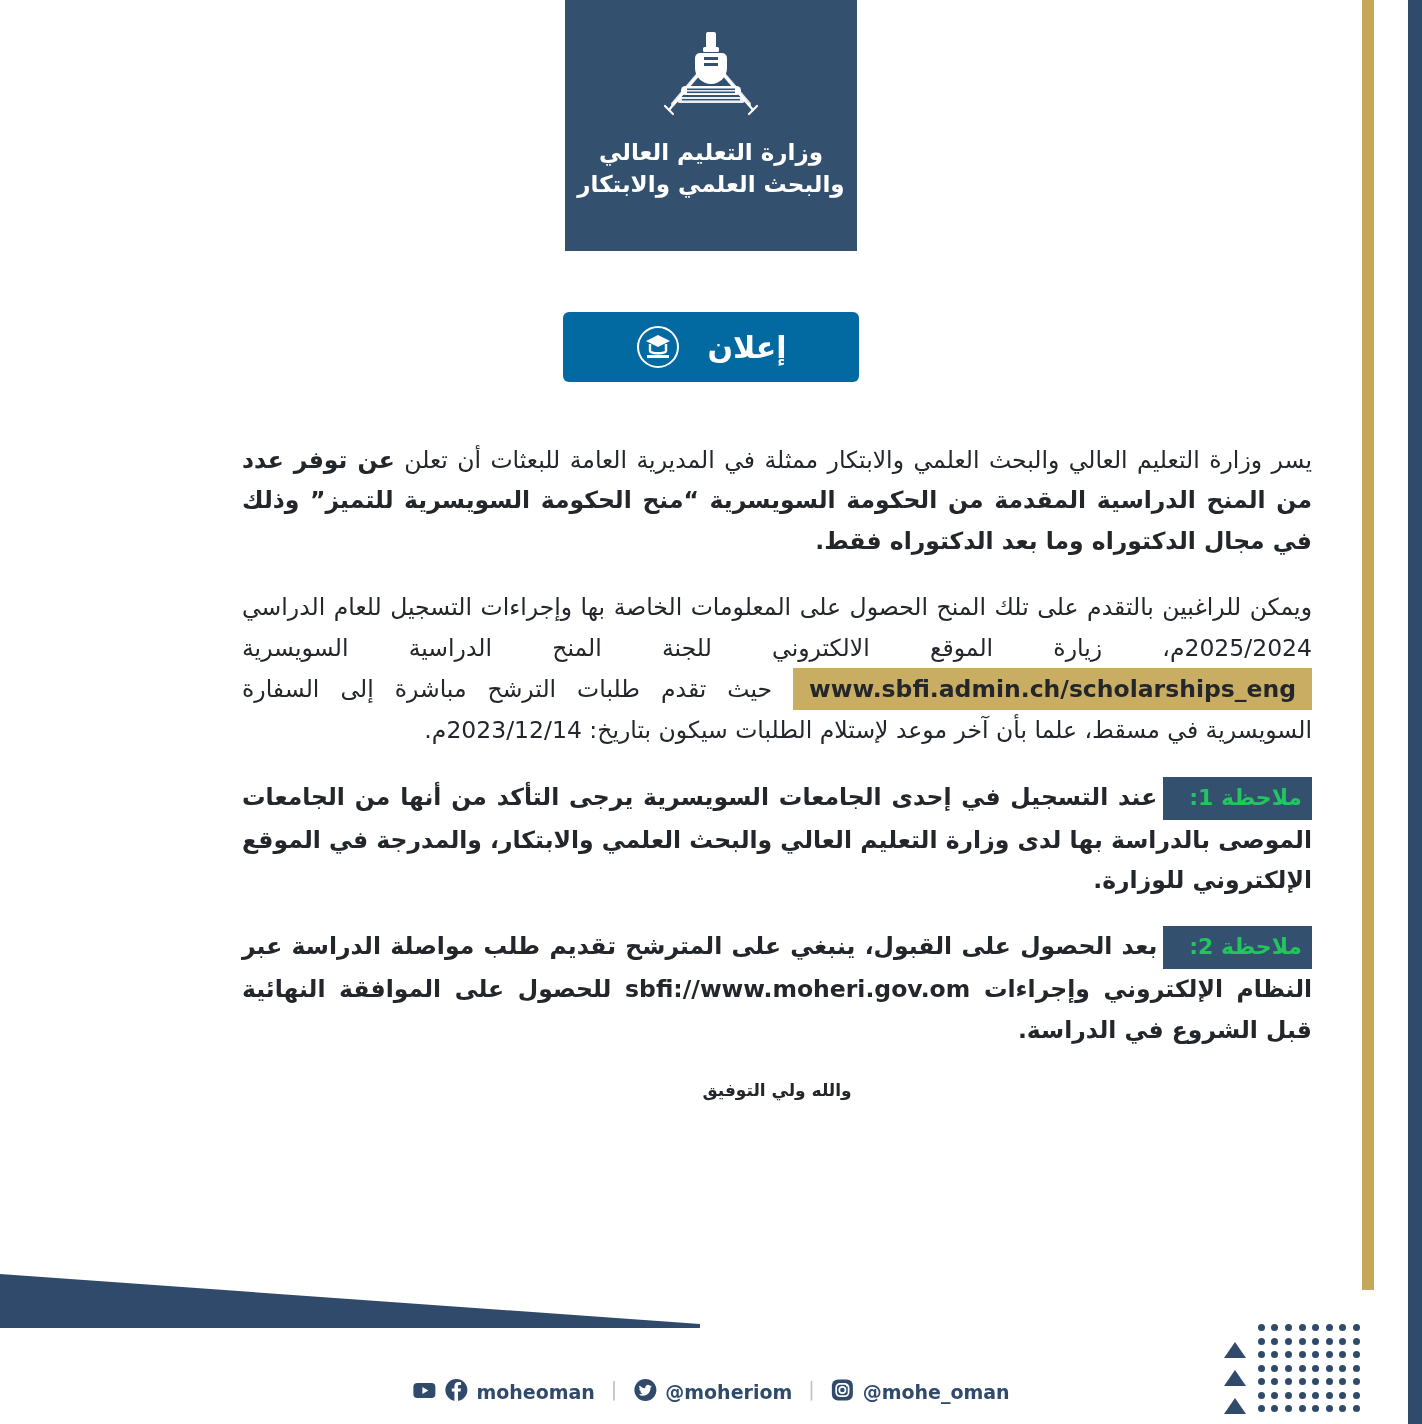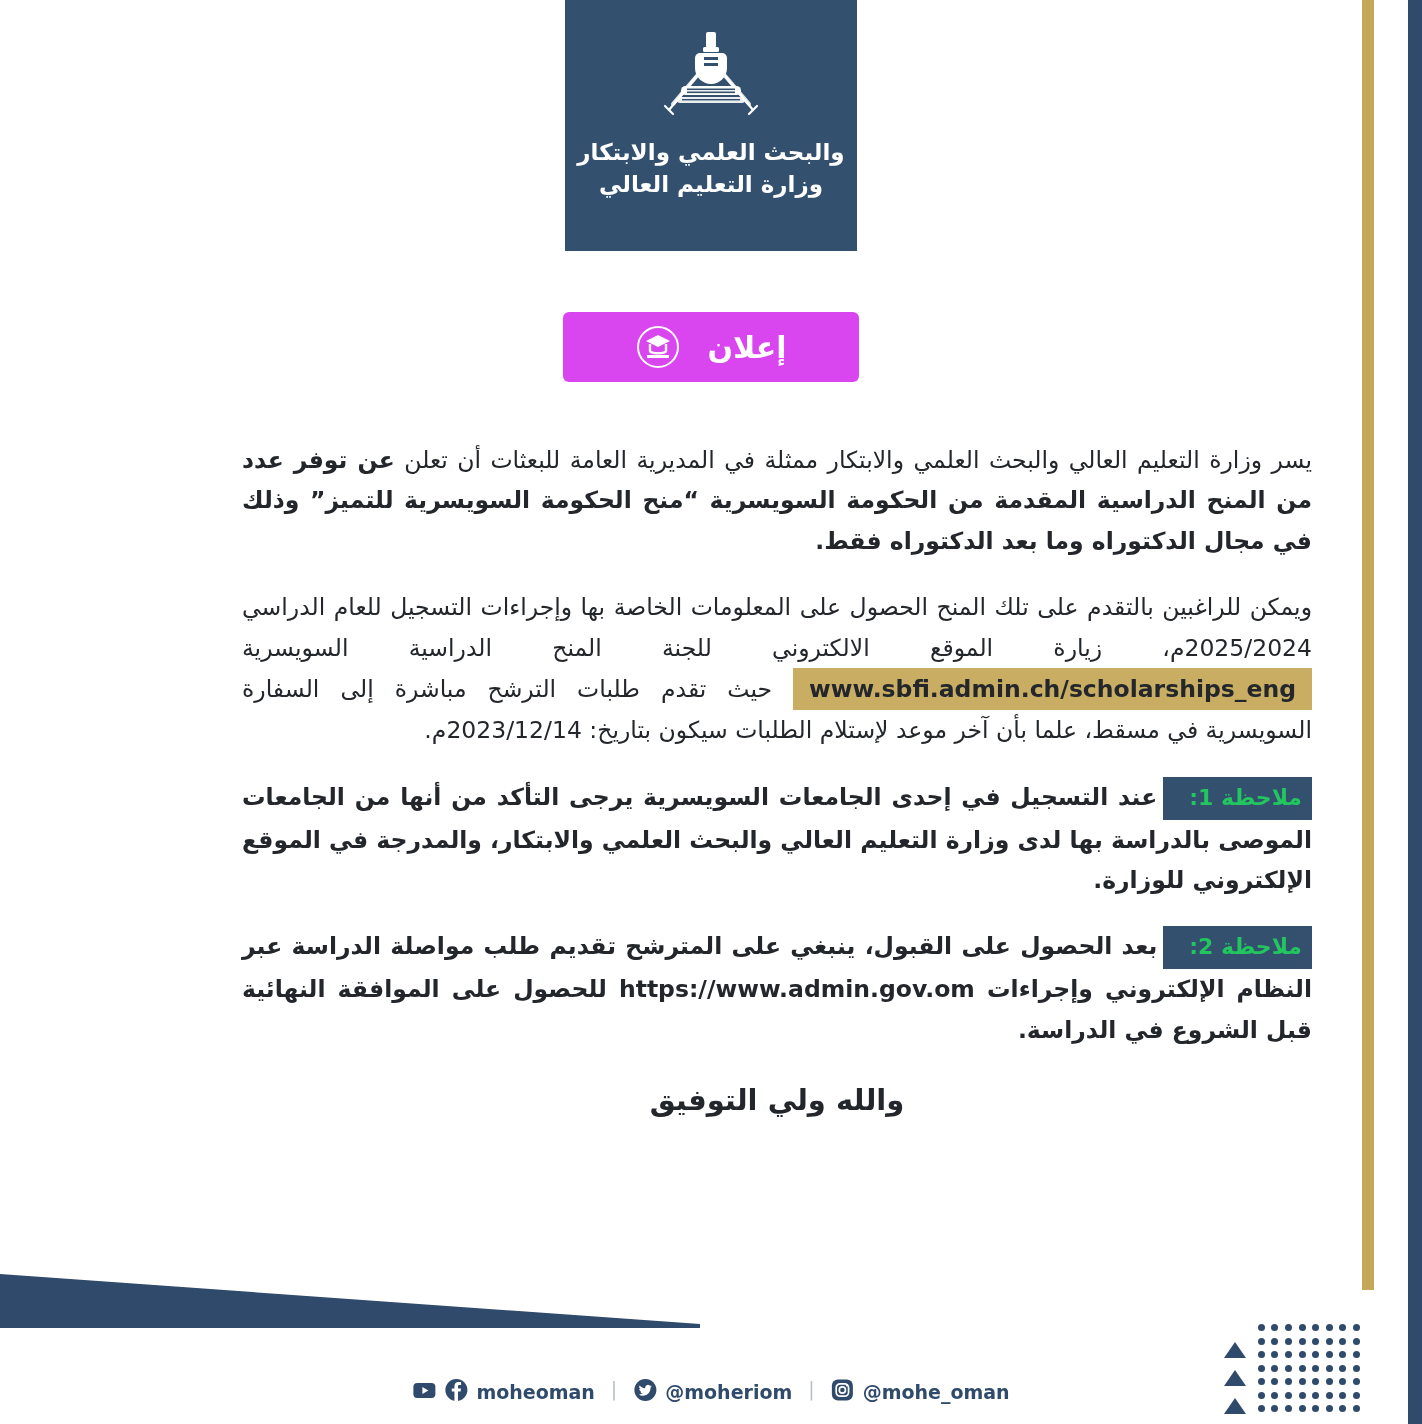--- a/index.html
+++ b/index.html
@@ -63,21 +63,21 @@
   }
 
   
   .pill {
     position: absolute;
     top: 312px;
     left: 50%;
     transform: translateX(-50%);
     width: 296px;
     height: 70px;
-    background: #d946ef;
+    background: #0369a1;
     border-radius: 6px;
     display: flex;
     align-items: center;
     justify-content: center;
     gap: 26px;
   }
   .pill-label {
     color: #ffffff;
     font-size: 30px;
     font-weight: bold;
@@ -114,21 +114,21 @@
     color: #22c55e;
     font-weight: bold;
     padding: 2px 10px 3px 26px;
     margin-left: 6px;
     display: inline-block;
     font-size: 22px;
   }
   .closing {
     text-align: center;
     text-align-last: center;
-    font-size: 29px;
+    font-size: 17px;
     font-weight: bold;
     margin-top: 18px;
   }
 
   
   .footer-wedge {
     position: absolute;
     left: 0;
     bottom: 96px;
     width: 700px;
@@ -221,22 +221,22 @@
         <g fill="#33506f">
           <rect x="53" y="31" width="14" height="3"></rect>
           <rect x="53" y="37" width="14" height="3"></rect>
           <rect x="36" y="62.5" width="48" height="1.6"></rect>
           <rect x="36" y="65.5" width="48" height="1.6"></rect>
           <rect x="31" y="73" width="58" height="1.4"></rect>
         </g>
       </svg>
     </span>
     <div class="ministry-name">
+      <div>وزارة التعليم العالي</div>
       <div>والبحث العلمي والابتكار</div>
-      <div>وزارة التعليم العالي</div>
     </div>
   </div>
 
   <div class="pill">
     <span class="pill-label">إعلان</span>
     <span class="pill-icon">
       <svg width="46" height="46" viewBox="0 0 46 46" xmlns="http://www.w3.org/2000/svg">
         <circle cx="23" cy="23" r="20" fill="none" stroke="#ffffff" stroke-width="2"></circle>
         <path d="M23 11 L35 17 L23 23 L11 17 Z" fill="#ffffff"></path>
         <path d="M15 20 v7 c0 3 16 3 16 0 v-7" fill="none" stroke="#ffffff" stroke-width="2.4"></path>
@@ -254,21 +254,21 @@
     <p class="para">
       <span>ويمكن للراغبين بالتقدم على تلك المنح الحصول على المعلومات الخاصة بها وإجراءات التسجيل للعام الدراسي 2025/2024م، زيارة الموقع الالكتروني للجنة المنح الدراسية السويسرية </span><span class="hl">www.sbfi.admin.ch/scholarships_eng</span><span> حيث تقدم طلبات الترشح مباشرة إلى السفارة السويسرية في مسقط، علما بأن آخر موعد لإستلام الطلبات سيكون بتاريخ: 2023/12/14م.</span>
     </p>
 
 
     <p class="note">
       <span class="note-tag">ملاحظة 1:</span><span>عند التسجيل في إحدى الجامعات السويسرية يرجى التأكد من أنها من الجامعات الموصى بالدراسة بها لدى وزارة التعليم العالي والبحث العلمي والابتكار، والمدرجة في الموقع الإلكتروني للوزارة.</span>
     </p>
 
     <p class="note">
-      <span class="note-tag">ملاحظة 2:</span><span>بعد الحصول على القبول، ينبغي على المترشح تقديم طلب مواصلة الدراسة عبر النظام الإلكتروني وإجراءات </span><span class="ltr">https://www.admin.gov.om</span><span> للحصول على الموافقة النهائية قبل الشروع في الدراسة.</span>
+      <span class="note-tag">ملاحظة 2:</span><span>بعد الحصول على القبول، ينبغي على المترشح تقديم طلب مواصلة الدراسة عبر النظام الإلكتروني وإجراءات </span><span class="ltr">sbfi://www.moheri.gov.om</span><span> للحصول على الموافقة النهائية قبل الشروع في الدراسة.</span>
     </p>
 
     <p class="closing">والله ولي التوفيق</p>
   </div>
 
   <div class="footer-wedge">
     <svg width="700" height="58" viewBox="0 0 700 58" xmlns="http://www.w3.org/2000/svg">
       <polygon points="0,4 700,54 700,58 0,58" fill="#2f4a6b"></polygon>
     </svg>
   </div>

